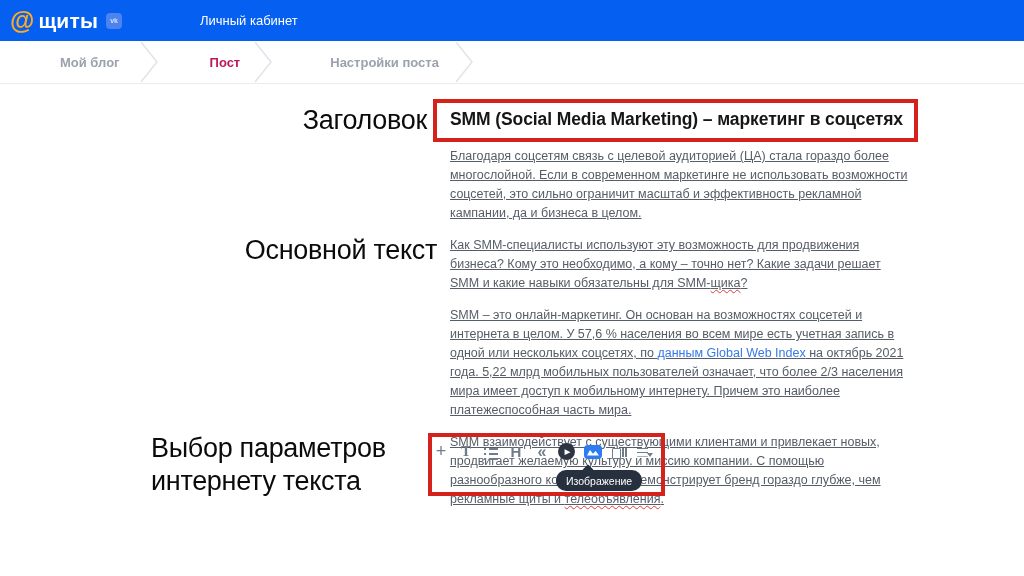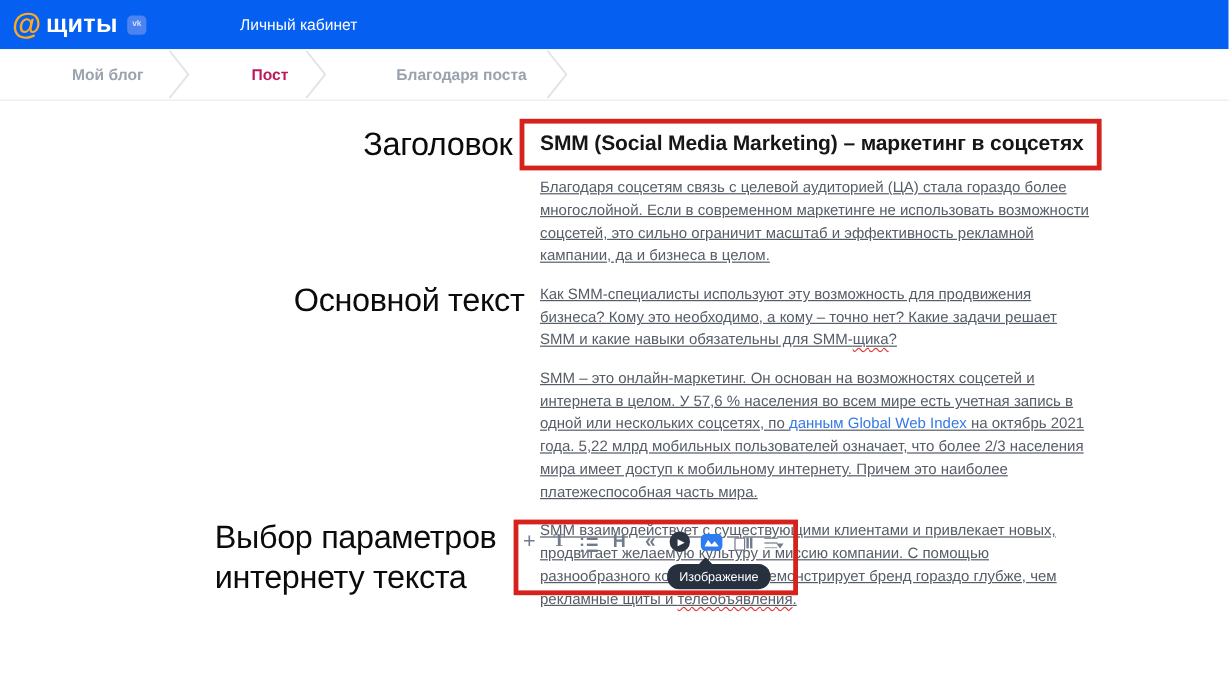--- a/index.html
+++ b/index.html
@@ -139,42 +139,42 @@
 
   <div class="crumbbar">
     <span class="crumb" style="margin-left:20px;">Мой блог</span>
     <svg class="crumb-sep" style="margin-left:18px;" width="22" height="40" viewBox="0 0 22 40">
         <polyline points="3,0 19,20 3,40" fill="none" stroke="#e0e3e8" stroke-width="1.5"></polyline>
       </svg>
     <span class="crumb active" style="margin-left:10px;">Пост</span>
     <svg class="crumb-sep" style="margin-left:12px;" width="22" height="40" viewBox="0 0 22 40">
         <polyline points="3,0 19,20 3,40" fill="none" stroke="#e0e3e8" stroke-width="1.5"></polyline>
       </svg>
-    <span class="crumb" style="margin-left:16px;">Благодаря поста</span>
+    <span class="crumb" style="margin-left:16px;">Настройки поста</span>
     <svg class="crumb-sep" style="margin-left:14px;" width="22" height="40" viewBox="0 0 22 40">
         <polyline points="3,0 19,20 3,40" fill="none" stroke="#e0e3e8" stroke-width="1.5"></polyline>
       </svg>
   </div>
 
   <div class="ann" style="right:597px; top:104px;">Заголовок</div>
 
   <div class="redbox" style="left:433px; top:99px; width:485px; height:43px;"></div>
 
   <div class="post-title">SMM (Social Media Marketing) – маркетинг в соцсетях</div>
 
   <div class="ann" style="right:587px; top:234px;">Основной текст</div>
 
   <div class="body-col" id="body-col">
       <p><span>Благодаря соцсетям связь с целевой аудиторией (ЦА) стала гораздо более многослойной. Если в современном маркетинге не использовать возможности соцсетей, это сильно ограничит масштаб и эффективность рекламной кампании, да и бизнеса в целом.</span></p>
       <p><span>Как SMM-специалисты используют эту возможность для продвижения бизнеса? Кому это необходимо, а кому – точно нет? Какие задачи решает SMM и какие навыки обязательны для SMM-</span><span class="seg-misspell">щика</span><span>?</span></p>
       <p><span>SMM – это онлайн-маркетинг. Он основан на возможностях соцсетей и интернета в целом. У 57,6 % населения во всем мире есть учетная запись в одной или нескольких соцсетях, по </span><span class="seg-link">данным Global Web Index</span><span> на октябрь 2021 года. 5,22 млрд мобильных пользователей означает, что более 2/3 населения мира имеет доступ к мобильному интернету. Причем это наиболее платежеспособная часть мира.</span></p>
       <p><span>SMM взаимодействует с существующими клиентами и привлекает новых, продвигает желаемую культуру и миссию компании. С помощью разнообразного контента SMM демонстрирует бренд гораздо глубже, чем рекламные щиты и </span><span class="seg-misspell">телеобъявления</span><span>.</span></p>
     </div>
 
-  <div class="ann" style="left:151px; top:432px;margin-left:28px;">
+  <div class="ann" style="left:151px; top:432px;">
     <div>Выбор параметров</div>
     <div>интернету текста</div>
   </div>
 
   <div class="redbox" style="left:428px; top:433px; width:237px; height:63px;"></div>
 
   <div class="toolbar">
     <span class="tb-btn tb-plus">+</span>
     <span class="tb-btn tb-text">T</span>
     <span class="tb-btn tb-list"></span>

